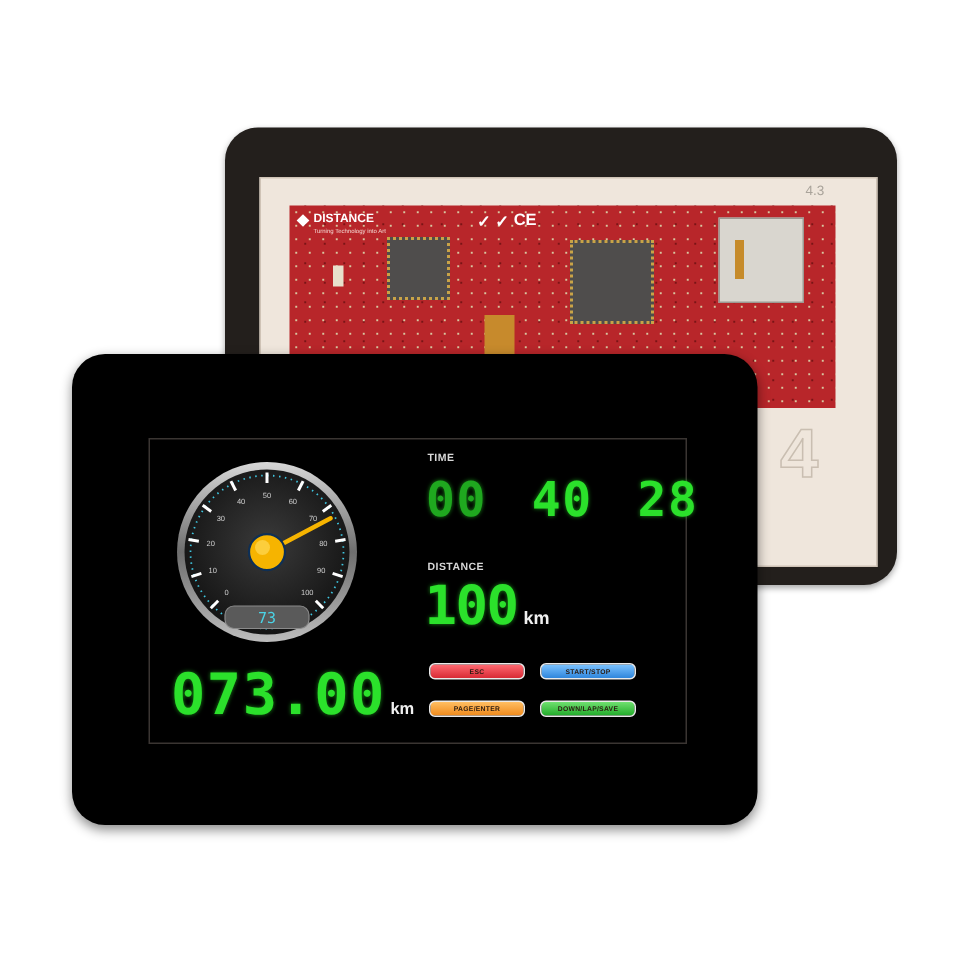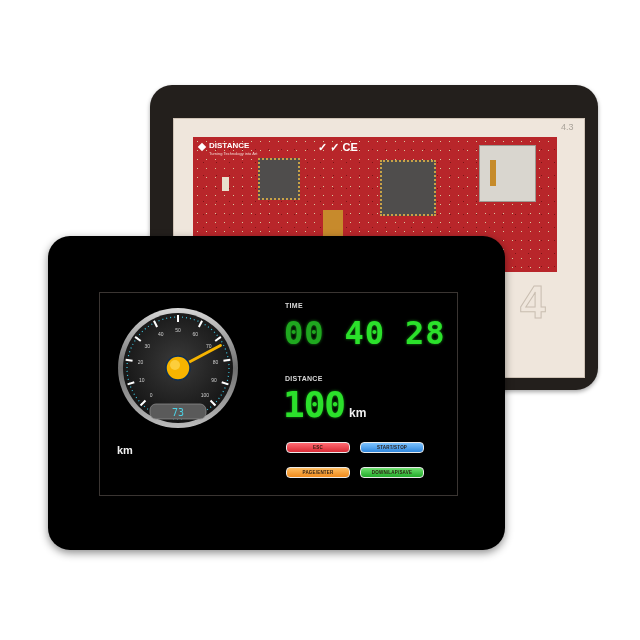--- a/index.html
+++ b/index.html
@@ -11,21 +11,21 @@
   #pcb{left:193px;top:137px;width:364px;height:135px;background:#b8262a;
        background-image:radial-gradient(#d8c7a0 0.8px,transparent 1px),radial-gradient(#7a1416 0.8px,transparent 1px);
        background-size:9px 9px,13px 13px;background-position:0 0,4px 6px;}
   .chip{background:#4f4d4c;border:2px dotted #c9a347;}
   #brand-diamond{left:199px;top:144px;width:6px;height:6px;background:#fff;transform:rotate(45deg);}
   #brand-text{left:209px;top:141px;color:#fff;font-size:8px;font-weight:bold;}
   #brand-sub{left:209px;top:151px;color:#f3d6d0;font-size:4px;}
   .cert{color:#fff;font-size:11px;font-weight:bold;}
   #sdcard{left:479px;top:145px;width:55px;height:55px;background:#d9d6cf;border:1px solid #9d9a93;}
   #sd-slot{left:490px;top:160px;width:6px;height:26px;background:#c68b2a;}
-  #size-label{left:561px;top:122px;color:#a9a39a;font-size:9px;}
+  #size-label{left:537px;top:122px;color:#a9a39a;font-size:9px;}
   #big4{left:520px;top:275px;color:transparent;-webkit-text-stroke:1px #c9beb1;font-size:46px;font-weight:bold;}
   
   #front{left:48px;top:236px;width:457px;height:314px;background:#000;border-radius:22px;box-shadow:0 3px 8px rgba(0,0,0,.45);}
   #screen{left:99px;top:292px;width:357px;height:202px;background:#000;border:1px solid #3a3532;}
   
   #gauge{left:117px;top:307px;width:122px;height:122px;}
   .seg{color:#2be12b;font-family:"DejaVu Sans Mono",monospace;font-weight:bold;text-shadow:0 0 3px rgba(40,230,40,.6);letter-spacing:1px;}
   .lbl{color:#d7d7d7;font-size:7px;font-weight:bold;letter-spacing:.3px;}
   .unit{color:#f0f0f0;font-weight:bold;}
   .btn{height:11px;border-radius:4px;border:1.5px solid #eaeaea;font-size:4.5px;font-weight:bold;color:#2a1a10;
@@ -99,25 +99,26 @@
       <text x="87.87005768508881" y="89.8700576850888">100</text>
     </g>
   <rect x="33" y="97" width="56" height="15" rx="6" fill="#5a5a5a" stroke="#8a8a8a" stroke-width="0.8"></rect>
   <text id="readout" x="61" y="108.5" fill="#4bd3e6" font-size="10" font-family="DejaVu Sans Mono, monospace" text-anchor="middle">73</text>
   <line id="needle" x1="61" y1="61" x2="103.42075024425728" y2="38.539368915492474" stroke="#f6b400" stroke-width="3" stroke-linecap="round"></line>
   <circle cx="61" cy="61" r="12" fill="#f6b400" stroke="#0e2f55" stroke-width="1.5"></circle>
   <circle cx="58" cy="58" r="5" fill="#ffd955" opacity=".7"></circle>
 </svg>
 
 <div class="abs" style="left:114px;top:444px;display:flex;align-items:baseline;">
+  <span class="seg" style="font-size:38px;line-height:38px;">073.00</span>
   <span class="unit" style="font-size:11px;margin-left:3px;">km</span>
 </div>
 
 <div class="abs lbl" style="left:285px;top:302px;">TIME</div>
-<div class="abs" style="left:284px;top:316px;display:flex;gap:20px;">
+<div class="abs" style="left:284px;top:316px;display:flex;gap:30px;">
   <span class="seg" style="font-size:32px;line-height:34px;color:#1fa81f;">00</span>
   <span class="seg" style="font-size:32px;line-height:34px;">40</span>
   <span class="seg" style="font-size:32px;line-height:34px;">28</span>
 </div>
 
 <div class="abs lbl" style="left:285px;top:375px;">DISTANCE</div>
 <div class="abs" style="left:283px;top:387px;display:flex;align-items:baseline;">
   <span class="seg" style="font-size:36px;line-height:36px;letter-spacing:-1px;">100</span>
   <span class="unit" style="font-size:12px;margin-left:4px;">km</span>
 </div>

